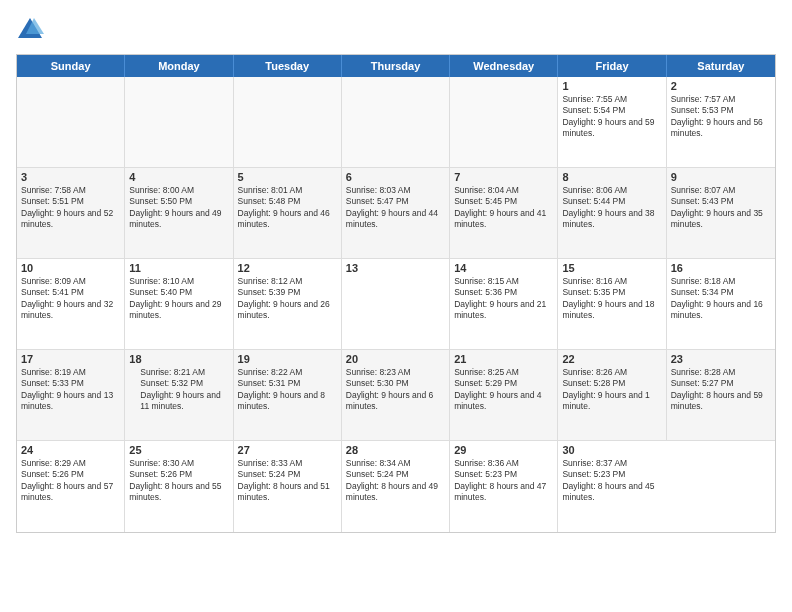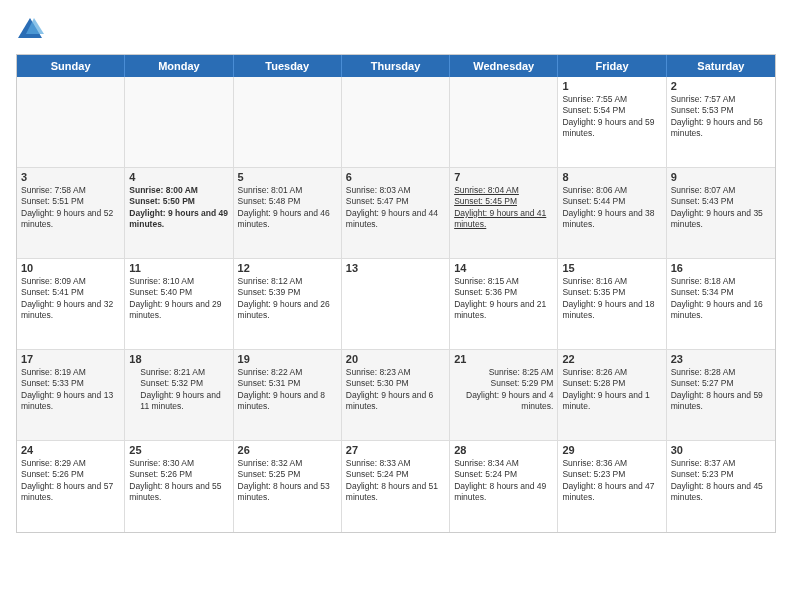--- a/index.html
+++ b/index.html
@@ -166,39 +166,39 @@
         </div>
         <div class="cal-row">
           <div class="cal-cell shaded">
             <span class="day-num">3</span>
             <div class="cell-text" style="white-space: pre-line;">Sunrise: 7:58 AM
 Sunset: 5:51 PM
 Daylight: 9 hours and 52 minutes.</div>
           </div>
           <div class="cal-cell shaded">
             <span class="day-num">4</span>
-            <div class="cell-text" style="white-space: pre-line; font-weight: bold;">Sunrise: 8:00 AM
+            <div class="cell-text" style="white-space: pre-line;">Sunrise: 8:00 AM
 Sunset: 5:50 PM
 Daylight: 9 hours and 49 minutes.</div>
           </div>
           <div class="cal-cell shaded">
             <span class="day-num">5</span>
             <div class="cell-text" style="white-space: pre-line;">Sunrise: 8:01 AM
 Sunset: 5:48 PM
 Daylight: 9 hours and 46 minutes.</div>
           </div>
           <div class="cal-cell shaded">
             <span class="day-num">6</span>
             <div class="cell-text" style="white-space: pre-line;">Sunrise: 8:03 AM
 Sunset: 5:47 PM
 Daylight: 9 hours and 44 minutes.</div>
           </div>
           <div class="cal-cell shaded">
             <span class="day-num">7</span>
-            <div class="cell-text" style="white-space: pre-line; text-decoration: underline;">Sunrise: 8:04 AM
+            <div class="cell-text" style="white-space: pre-line;">Sunrise: 8:04 AM
 Sunset: 5:45 PM
 Daylight: 9 hours and 41 minutes.</div>
           </div>
           <div class="cal-cell shaded">
             <span class="day-num">8</span>
             <div class="cell-text" style="white-space: pre-line;">Sunrise: 8:06 AM
 Sunset: 5:44 PM
 Daylight: 9 hours and 38 minutes.</div>
           </div>
           <div class="cal-cell shaded">
@@ -269,21 +269,21 @@
 Daylight: 9 hours and 8 minutes.</div>
           </div>
           <div class="cal-cell shaded">
             <span class="day-num">20</span>
             <div class="cell-text" style="white-space: pre-line;">Sunrise: 8:23 AM
 Sunset: 5:30 PM
 Daylight: 9 hours and 6 minutes.</div>
           </div>
           <div class="cal-cell shaded">
             <span class="day-num">21</span>
-            <div class="cell-text" style="white-space: pre-line; text-align: right;">Sunrise: 8:25 AM
+            <div class="cell-text" style="white-space: pre-line;">Sunrise: 8:25 AM
 Sunset: 5:29 PM
 Daylight: 9 hours and 4 minutes.</div>
           </div>
           <div class="cal-cell shaded">
             <span class="day-num">22</span>
             <div class="cell-text" style="white-space: pre-line;">Sunrise: 8:26 AM
 Sunset: 5:28 PM
 Daylight: 9 hours and 1 minute.</div>
           </div>
           <div class="cal-cell shaded">
@@ -300,26 +300,20 @@
 Sunset: 5:26 PM
 Daylight: 8 hours and 57 minutes.</div>
           </div>
           <div class="cal-cell">
             <span class="day-num">25</span>
             <div class="cell-text" style="white-space: pre-line;">Sunrise: 8:30 AM
 Sunset: 5:26 PM
 Daylight: 8 hours and 55 minutes.</div>
           </div>
           <div class="cal-cell">
-            <span class="day-num">26</span>
-            <div class="cell-text" style="white-space: pre-line;">Sunrise: 8:32 AM
-Sunset: 5:25 PM
-Daylight: 8 hours and 53 minutes.</div>
-          </div>
-          <div class="cal-cell">
             <span class="day-num">27</span>
             <div class="cell-text" style="white-space: pre-line;">Sunrise: 8:33 AM
 Sunset: 5:24 PM
 Daylight: 8 hours and 51 minutes.</div>
           </div>
           <div class="cal-cell">
             <span class="day-num">28</span>
             <div class="cell-text" style="white-space: pre-line;">Sunrise: 8:34 AM
 Sunset: 5:24 PM
 Daylight: 8 hours and 49 minutes.</div>

